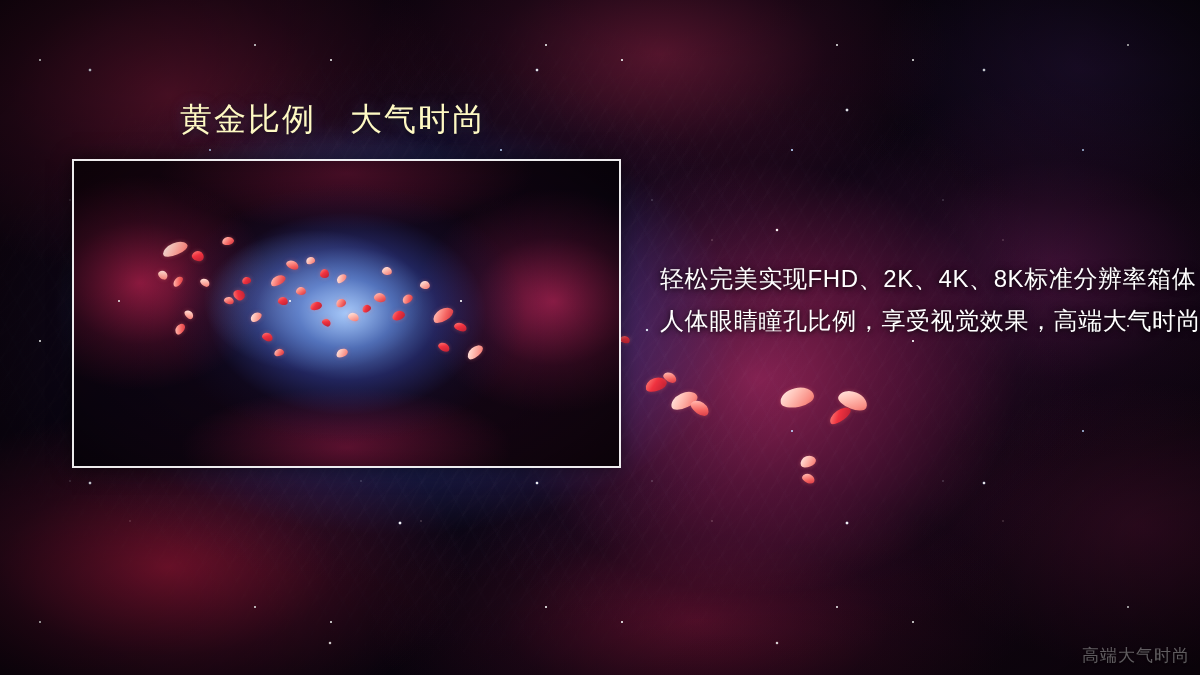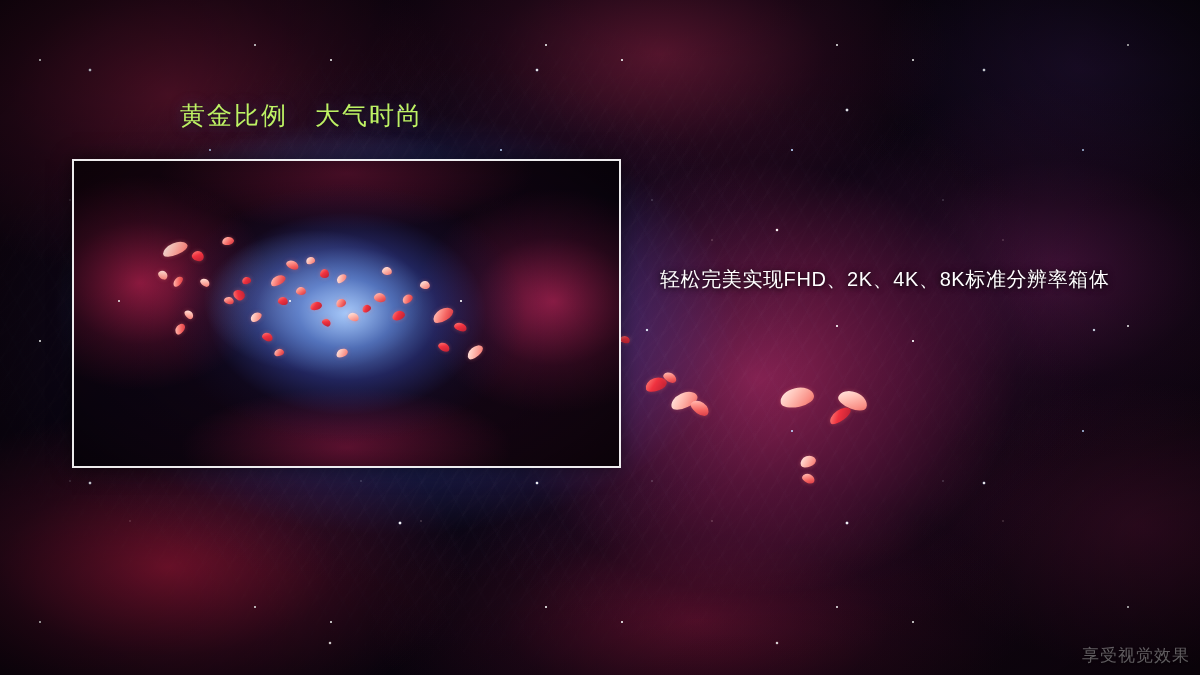--- a/index.html
+++ b/index.html
@@ -92,22 +92,22 @@
     border-radius:50% 50% 48% 52% / 62% 58% 42% 38%;
     background:linear-gradient(140deg,#ffd9d4 0%,#ff9f96 28%,#f4625f 62%,#cf2f3e 100%);
     box-shadow:0 0 4px rgba(255,120,120,.35);
   }
   .petal.pale { background:linear-gradient(140deg,#fff0ec 0%,#ffc3b8 38%,#f98d84 78%,#e0605c 100%); }
   .petal.deep { background:linear-gradient(140deg,#ff8a80 0%,#f0323f 45%,#b81f33 100%); }
 
   
   #title {
     position:absolute; left:180px; top:101px;
-    font-size:25px; line-height:1.18;
-    color:#bef264; letter-spacing:2px;
+    font-size:32px; line-height:1.18;
+    color:#fef9c3; letter-spacing:2px;
     text-shadow:0 1px 6px rgba(0,0,0,.65), 0 0 14px rgba(120,140,220,.35);
     white-space:pre;
   }
 
   
   #screen-panel {
     position:absolute;
     left:72px; top:159px; width:549px; height:309px;
     border:2px solid rgba(255,255,255,.92);
     overflow:hidden;
@@ -140,21 +140,21 @@
     background:radial-gradient(ellipse 72% 80% at 50% 50%, rgba(0,0,0,0) 46%, rgba(0,0,0,.28) 76%, rgba(0,0,0,.62) 100%);
   }
 
   
   #body-text {
     position:absolute; left:660px; top:258px;
     width:500px;
   }
   .body-line {
     color:#ffffff;
-    font-size:20px;
+    font-size:24px;
     line-height:42px;
     letter-spacing:.6px;
     white-space:pre;
     text-shadow:0 1px 5px rgba(0,0,0,.75), 0 0 10px rgba(0,0,0,.45);
   }
 
   
   #watermark {
     position:absolute; right:10px; bottom:8px;
     font-size:17px; letter-spacing:1px;
@@ -261,17 +261,18 @@
         <div class="petal pale" style="position: absolute; left: 262px; top: 188px; width: 12px; height: 8px; transform: rotate(-25deg);"></div>
         <div class="petal" style="position: absolute; left: 150px; top: 136px; width: 10px; height: 7px; transform: rotate(15deg);"></div>
         <div class="petal deep" style="position: absolute; left: 168px; top: 116px; width: 9px; height: 7px; transform: rotate(-12deg);"></div>
         <div class="petal pale" style="position: absolute; left: 126px; top: 118px; width: 10px; height: 7px; transform: rotate(34deg);"></div>
       </div>
     <div id="screen-vignette"></div>
   </div>
 
   <div id="body-text">
     <div class="body-line">轻松完美实现FHD、2K、4K、8K标准分辨率箱体</div>
+    <div class="body-line">人体眼睛瞳孔比例，享受视觉效果，高端大气时尚</div>
   </div>
 
-  <div id="watermark">享受视觉效果</div>
+  <div id="watermark">高端大气时尚</div>
 
 </div>
 
 </body></html>

